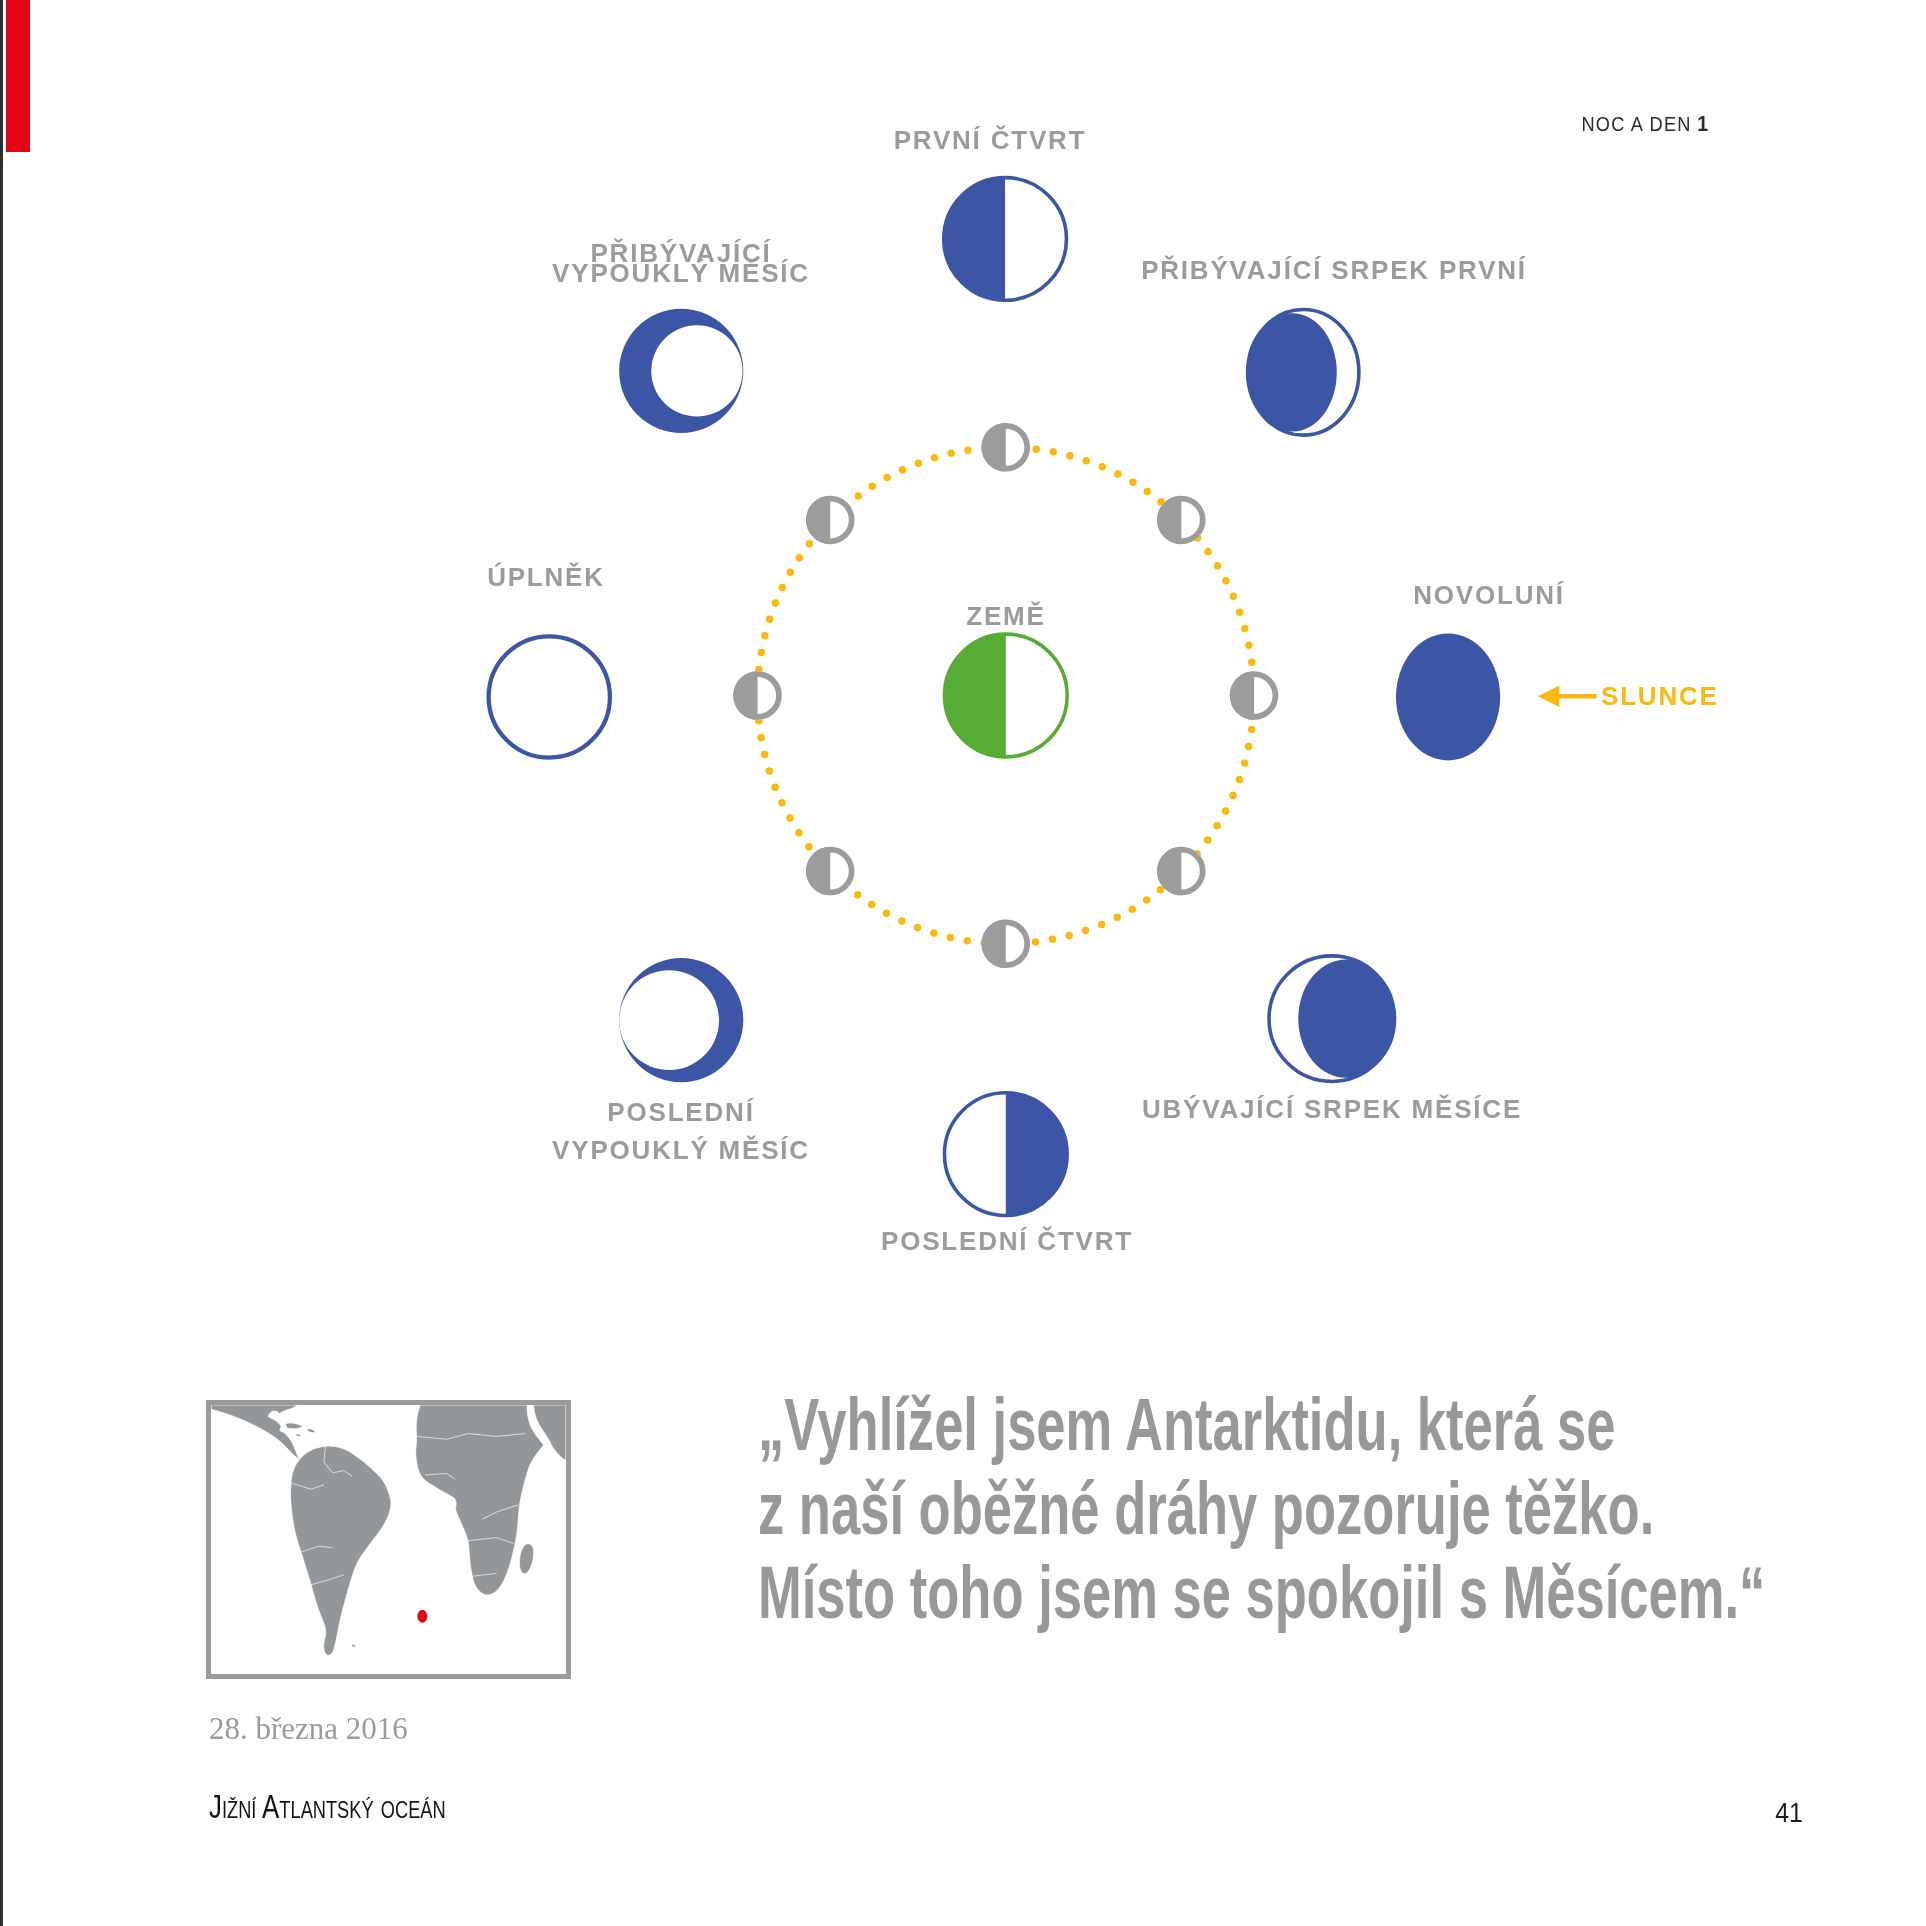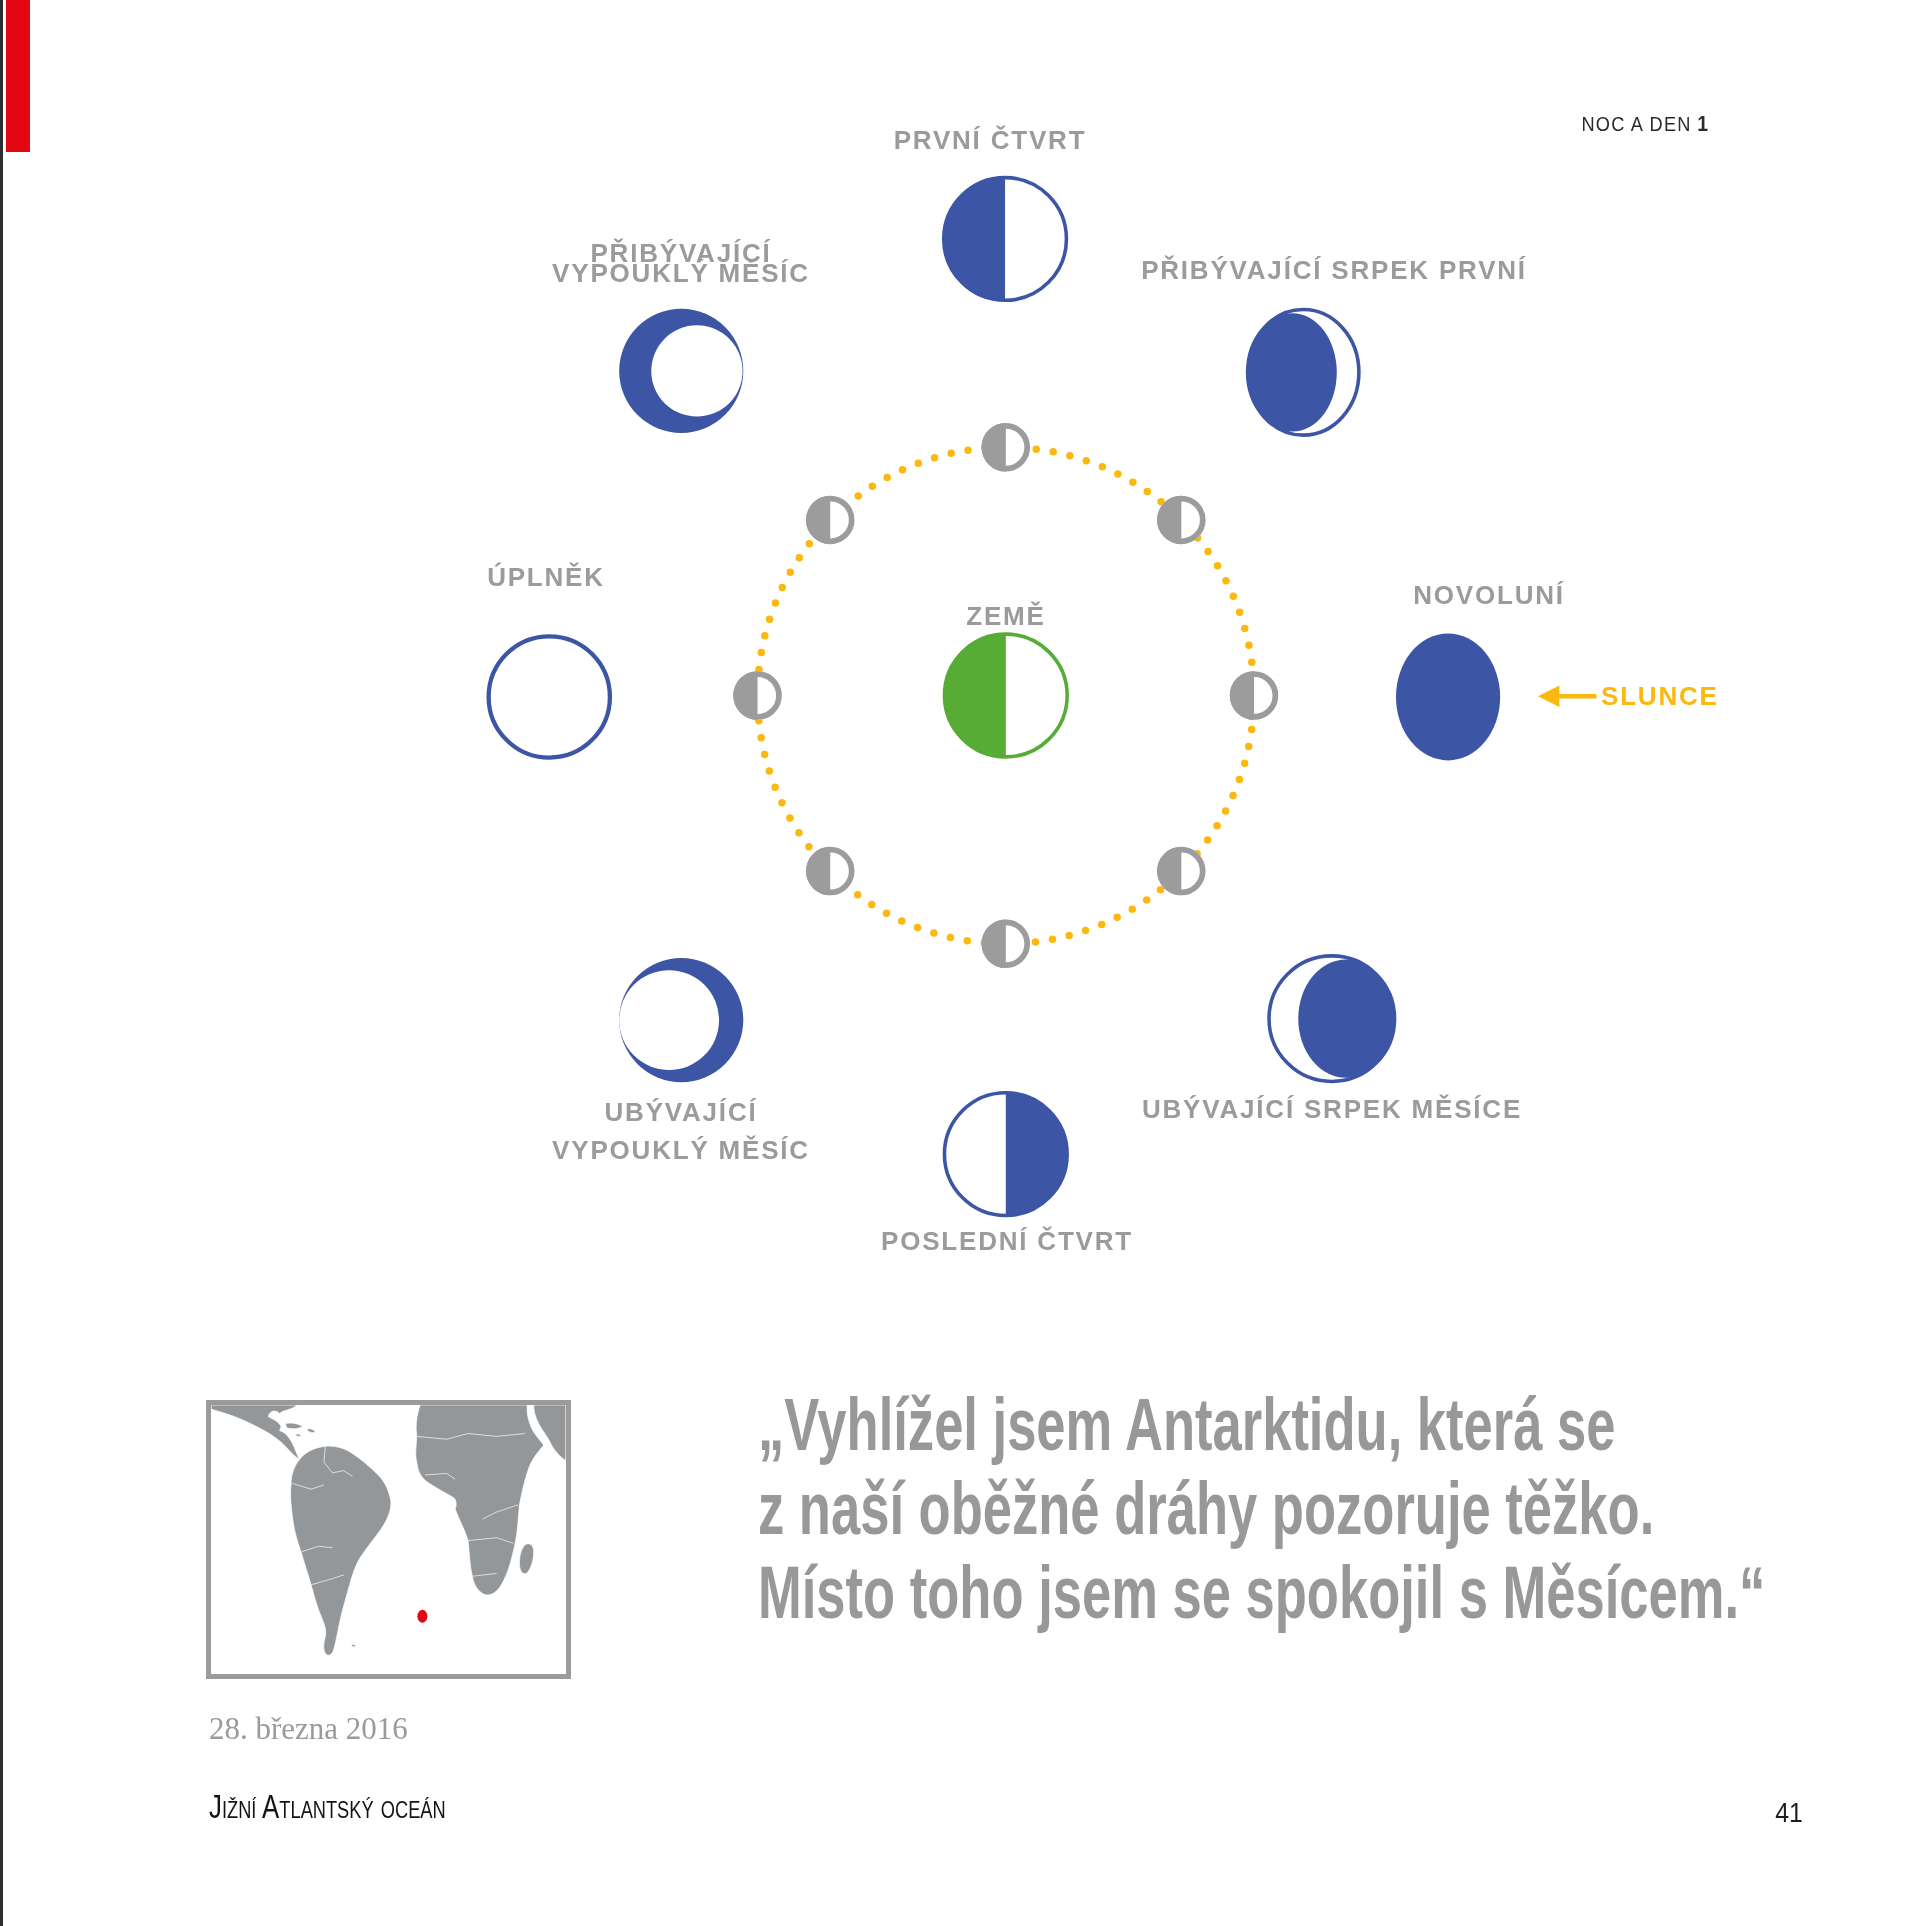--- a/index.html
+++ b/index.html
@@ -120,21 +120,21 @@
       </g>
     </svg>
   <div id="diagram-labels">
       <div class="lbl sun" style="left: 1601px; top: 696px;">SLUNCE</div>
       <div class="lbl" style="left: 990px; top: 140px;">PRVNÍ ČTVRT</div>
       <div class="lbl" style="left: 681px; top: 253px;">PŘIBÝVAJÍCÍ</div>
       <div class="lbl" style="left: 681px; top: 273px;">VYPOUKLÝ MĚSÍC</div>
       <div class="lbl" style="left: 1334px; top: 270px;">PŘIBÝVAJÍCÍ SRPEK PRVNÍ</div>
       <div class="lbl" style="left: 546px; top: 577px;">ÚPLNĚK</div>
       <div class="lbl" style="left: 1489px; top: 595px;">NOVOLUNÍ</div>
-      <div class="lbl" style="left: 681px; top: 1112px;">UBÝVAJÍCÍ</div>
+      <div class="lbl" style="left: 681px; top: 1112px;">POSLEDNÍ</div>
       <div class="lbl" style="left: 681px; top: 1150px;">VYPOUKLÝ MĚSÍC</div>
       <div class="lbl" style="left: 1007px; top: 1241px;">POSLEDNÍ ČTVRT</div>
       <div class="lbl" style="left: 1332px; top: 1109px;">UBÝVAJÍCÍ SRPEK MĚSÍCE</div>
       <div class="lbl" style="left: 1006px; top: 616px;">ZEMĚ</div>
     </div>
 
   <div id="map-frame" class="abs">
     <svg viewBox="0 0 497 377">
       <g>
         <path class="land" d="M0,0 L120,0 C112,8 102,6 96,12 C90,6 82,8 80,16 C86,20 94,22 98,30 L96,36

